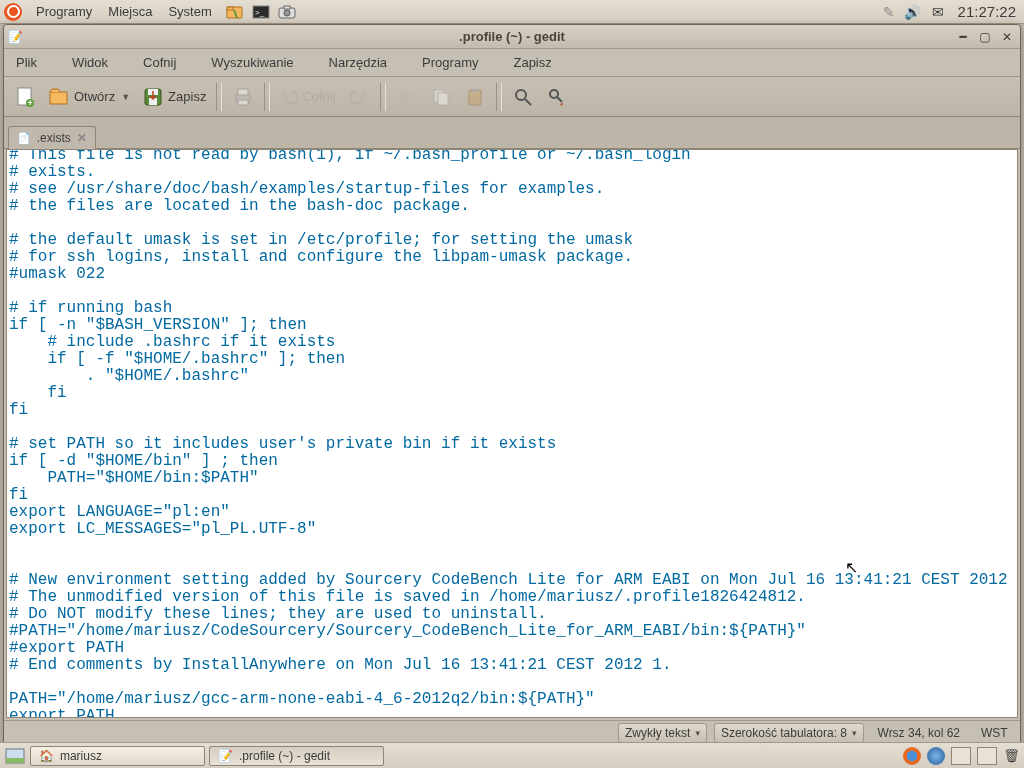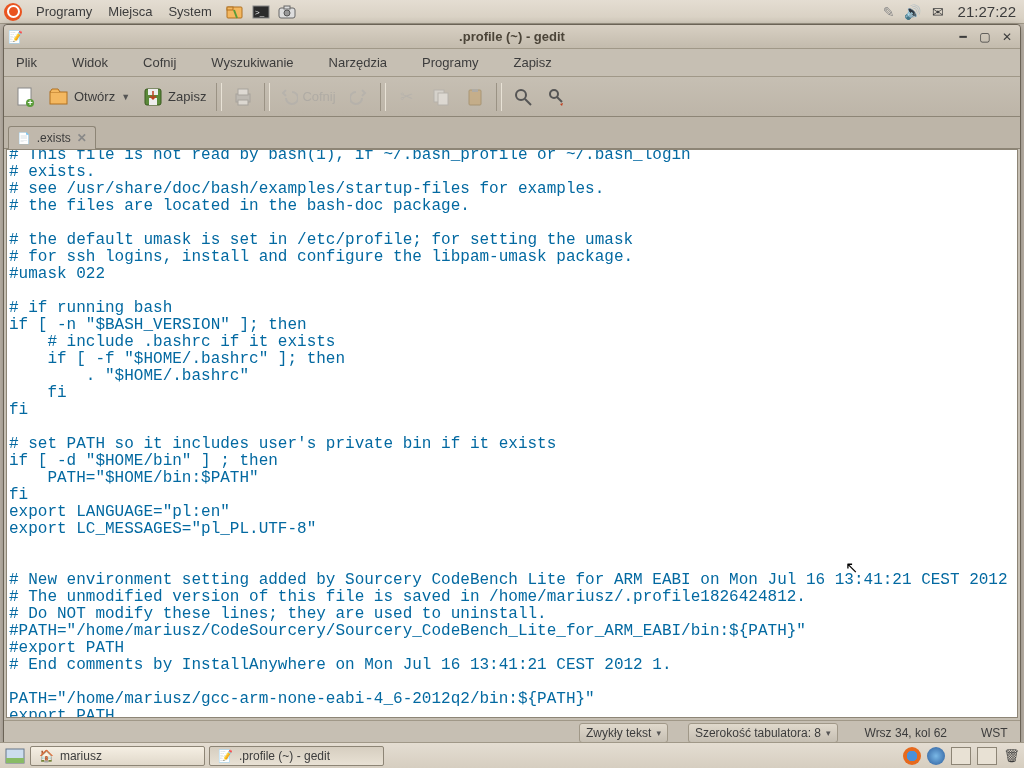--- a/index.html
+++ b/index.html
@@ -113,21 +113,21 @@
   position:relative;
   top:-3px;
 }
 .cursor-pointer{position:absolute;font-size:16px;color:#000;}
 .statusbar {
   height: 24px;
   background: #c6bfb3;
   border-top: 1px solid #a09888;
   display: flex; align-items: center;
   padding: 0 6px;
-  gap: 20px;
+  gap: 7px;
   font-size: 12px;
 }
 .statusbar .spacer{flex:1;}
 .status-item{display:flex;align-items:center;gap:3px;padding:2px 6px;border:1px solid transparent;}
 .status-item.combo{border:1px solid #a09888;background:linear-gradient(#e0d9cc,#c6bfb3);border-radius:3px;cursor:pointer;}
 .bottom-panel {
   position: absolute;
   bottom: 0; left: 0; right: 0;
   height: 26px;
   background: linear-gradient(#e4ddd2, #d6cec0);

